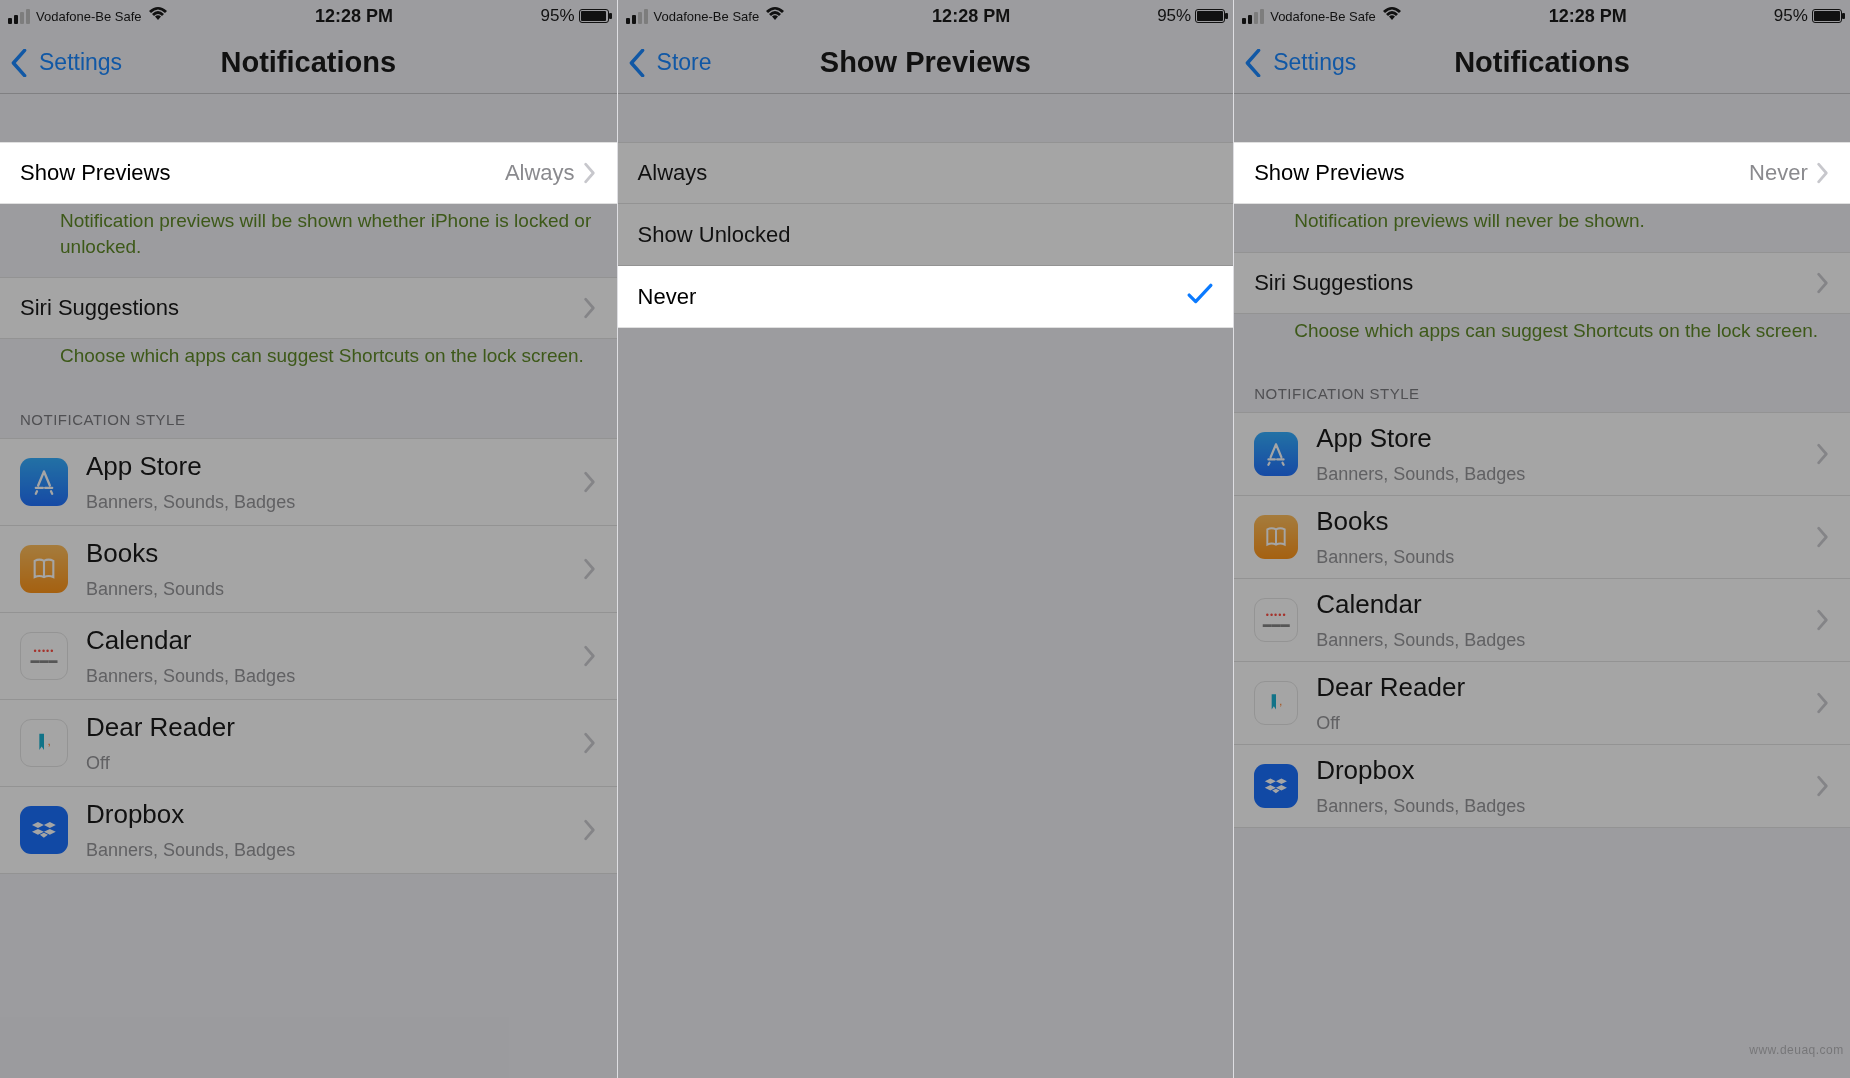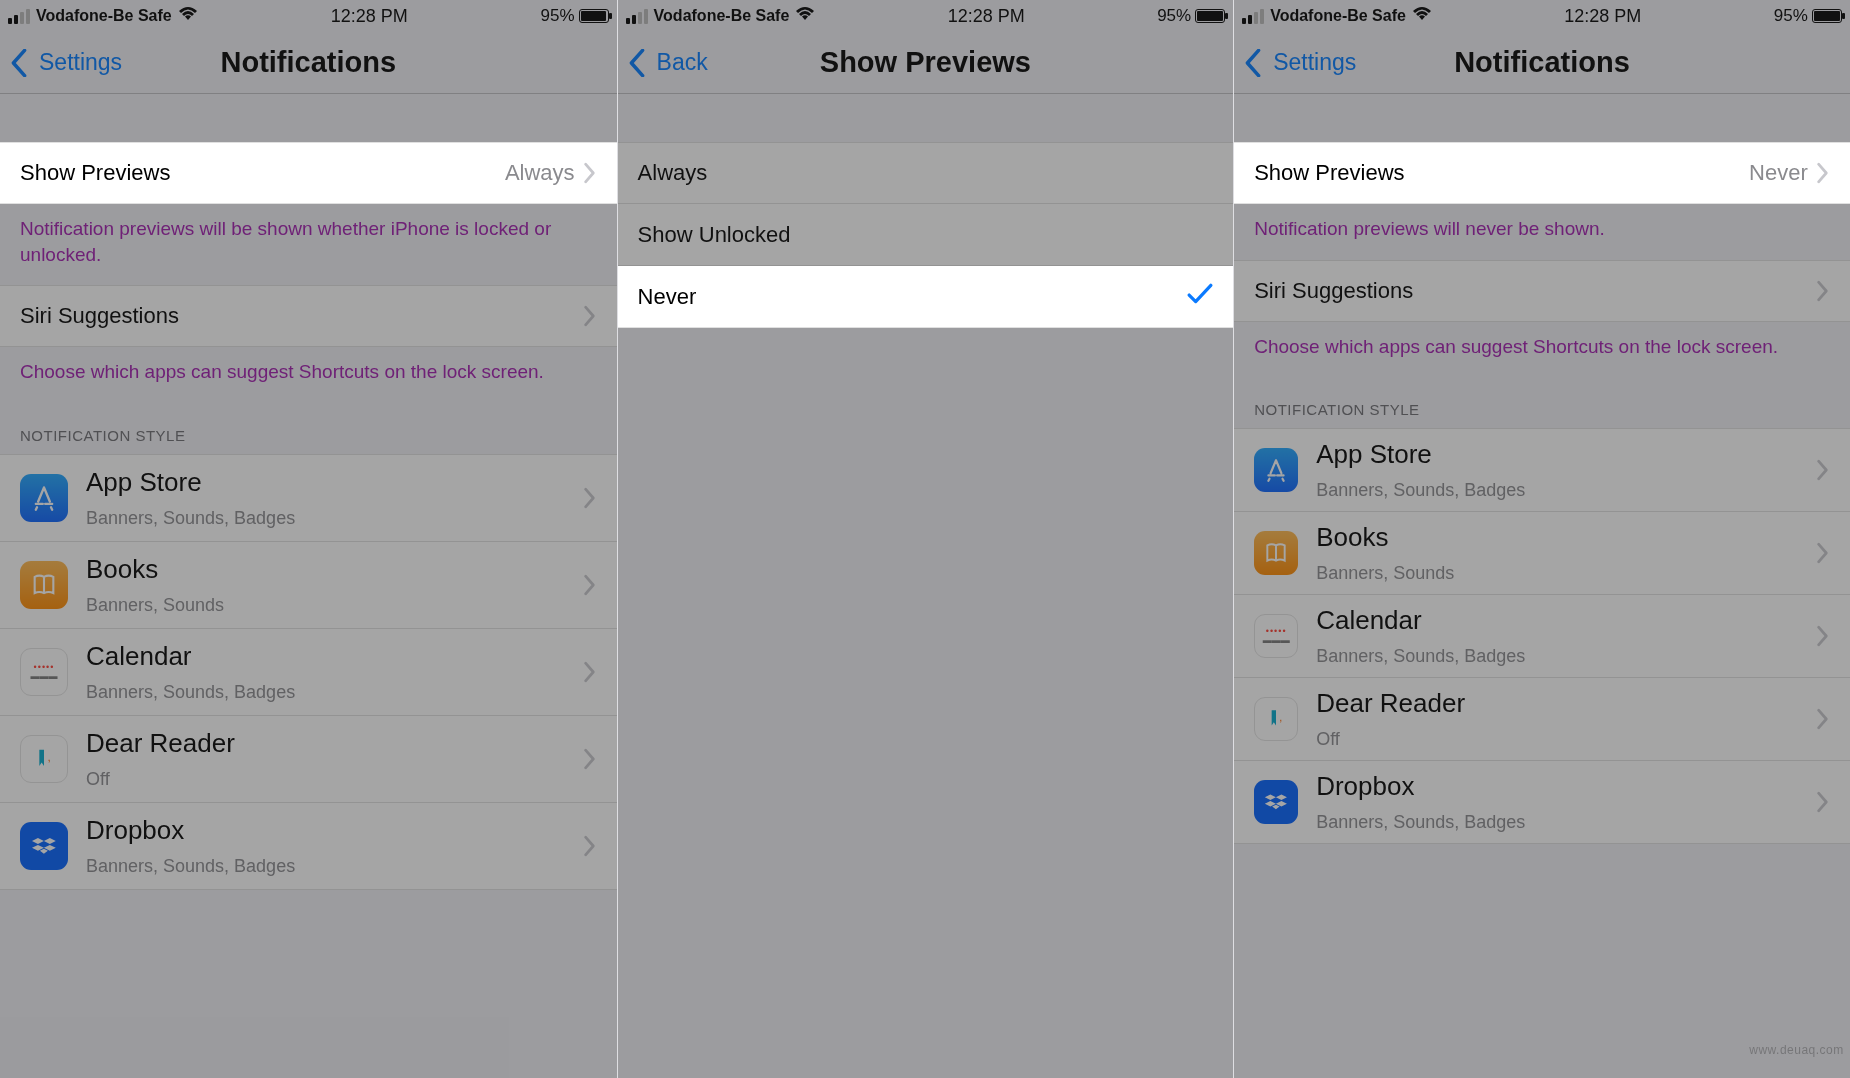--- a/index.html
+++ b/index.html
@@ -5,22 +5,22 @@
   * { box-sizing: border-box; margin: 0; padding: 0; }
   html, body { width: 1850px; height: 1078px; font-family: -apple-system, "Helvetica Neue", Arial, sans-serif; background: #fff; }
   .stage { display: flex; width: 1850px; height: 1078px; }
   .screen { position: relative; width: 616.6px; height: 1078px; background: #efeff4; overflow: hidden; }
   .screen + .screen { border-left: 1px solid rgba(0,0,0,0.07); }
   .dim-overlay { position: absolute; inset: 0; background: rgba(40,40,40,0.42); pointer-events: none; z-index: 5; }
 
   
   .status { height: 32px; display: flex; align-items: center; justify-content: space-between; padding: 0 8px; font-size: 18px; font-weight: 500; color: #000; }
   .status-left, .status-right { display: flex; align-items: center; gap: 6px; }
-  .status-left span.carrier { font-size: 16px; font-weight: bold; }
-  .status-center { font-weight: 400; }
+  .status-left span.carrier { font-size: 13px; }
+  .status-center { font-weight: 700; }
   .sig-bars { display: flex; align-items: flex-end; gap: 2px; }
   .sig-bars i { width: 4px; background: #000; display: block; border-radius: 1px; }
   .sig-bars i:nth-child(1){height:6px}
   .sig-bars i:nth-child(2){height:9px}
   .sig-bars i:nth-child(3){height:12px; background:#bbb}
   .sig-bars i:nth-child(4){height:15px; background:#bbb}
   .wifi { font-size: 16px; }
   .batt-wrap { display:flex; align-items:center; gap:4px; }
   .batt-pct { font-size:17px; }
   .batt { width: 30px; height: 14px; border: 1.5px solid #000; border-radius: 3px; position: relative; }
@@ -36,21 +36,21 @@
   .spacer { height: 48px; }
 
   
   .row { background:#fff; min-height:62px; display:flex; align-items:center; padding: 0 20px; font-size:22px; border-bottom:1px solid rgba(0,0,0,0.12); position:relative; }
   .row.first { border-top:1px solid rgba(0,0,0,0.12); }
   .row .label { flex:1; color:#000; }
   .row .value { color:#8a8a8e; font-size:22px; margin-right:8px; }
   .row .chev { color:#c7c7cc; }
   .row .check { color:#0a7aff; font-size:26px; font-weight:700; }
 
-  .footer-text { padding: 12px 20px 18px; font-size: 19px; color:#a21caf; line-height:1.35; }
+  .footer-text { padding: 4px 20px 18px; font-size: 19px; color:#4d7c0f; line-height:1.35;margin-left:40px; }
   .group-header { padding: 24px 20px 10px; font-size: 15px; letter-spacing: 0.5px; color:#6d6d72; }
 
   
   .app-row { background:#fff; display:flex; align-items:center; padding: 12px 20px 12px 20px; border-bottom:1px solid rgba(0,0,0,0.12); position:relative; }
   .app-row.first { border-top:1px solid rgba(0,0,0,0.12); }
   .app-row .app-icon { width:48px; height:48px; border-radius:11px; margin-right:18px; flex-shrink:0; display:flex; align-items:center; justify-content:center; font-size:28px; color:#fff; }
   .app-row .app-text { flex:1; }
   .app-row .app-name { font-size:26px; color:#000; }
   .app-row .app-sub { font-size:18px; color:#8a8a8e; margin-top:10px; }
   .app-row .chev { color:#c7c7cc; }
@@ -239,21 +239,21 @@
             <i></i>
           </span>
     </div>
   </div>
 
   <div class="nav">
     <div class="nav-back">
       <svg viewBox="0 0 12 20">
             <path d="M10 1 L2 10 L10 19" stroke="#007aff" stroke-width="2.5" fill="none" stroke-linecap="round" stroke-linejoin="round"></path>
           </svg>
-      <span>Back</span>
+      <span>Store</span>
     </div>
     <div class="nav-title">Show Previews</div>
   </div>
 
   <div class="spacer"></div>
 
   <div class="row first">
     <span class="label">Always</span>
   </div>
   <div class="row">

